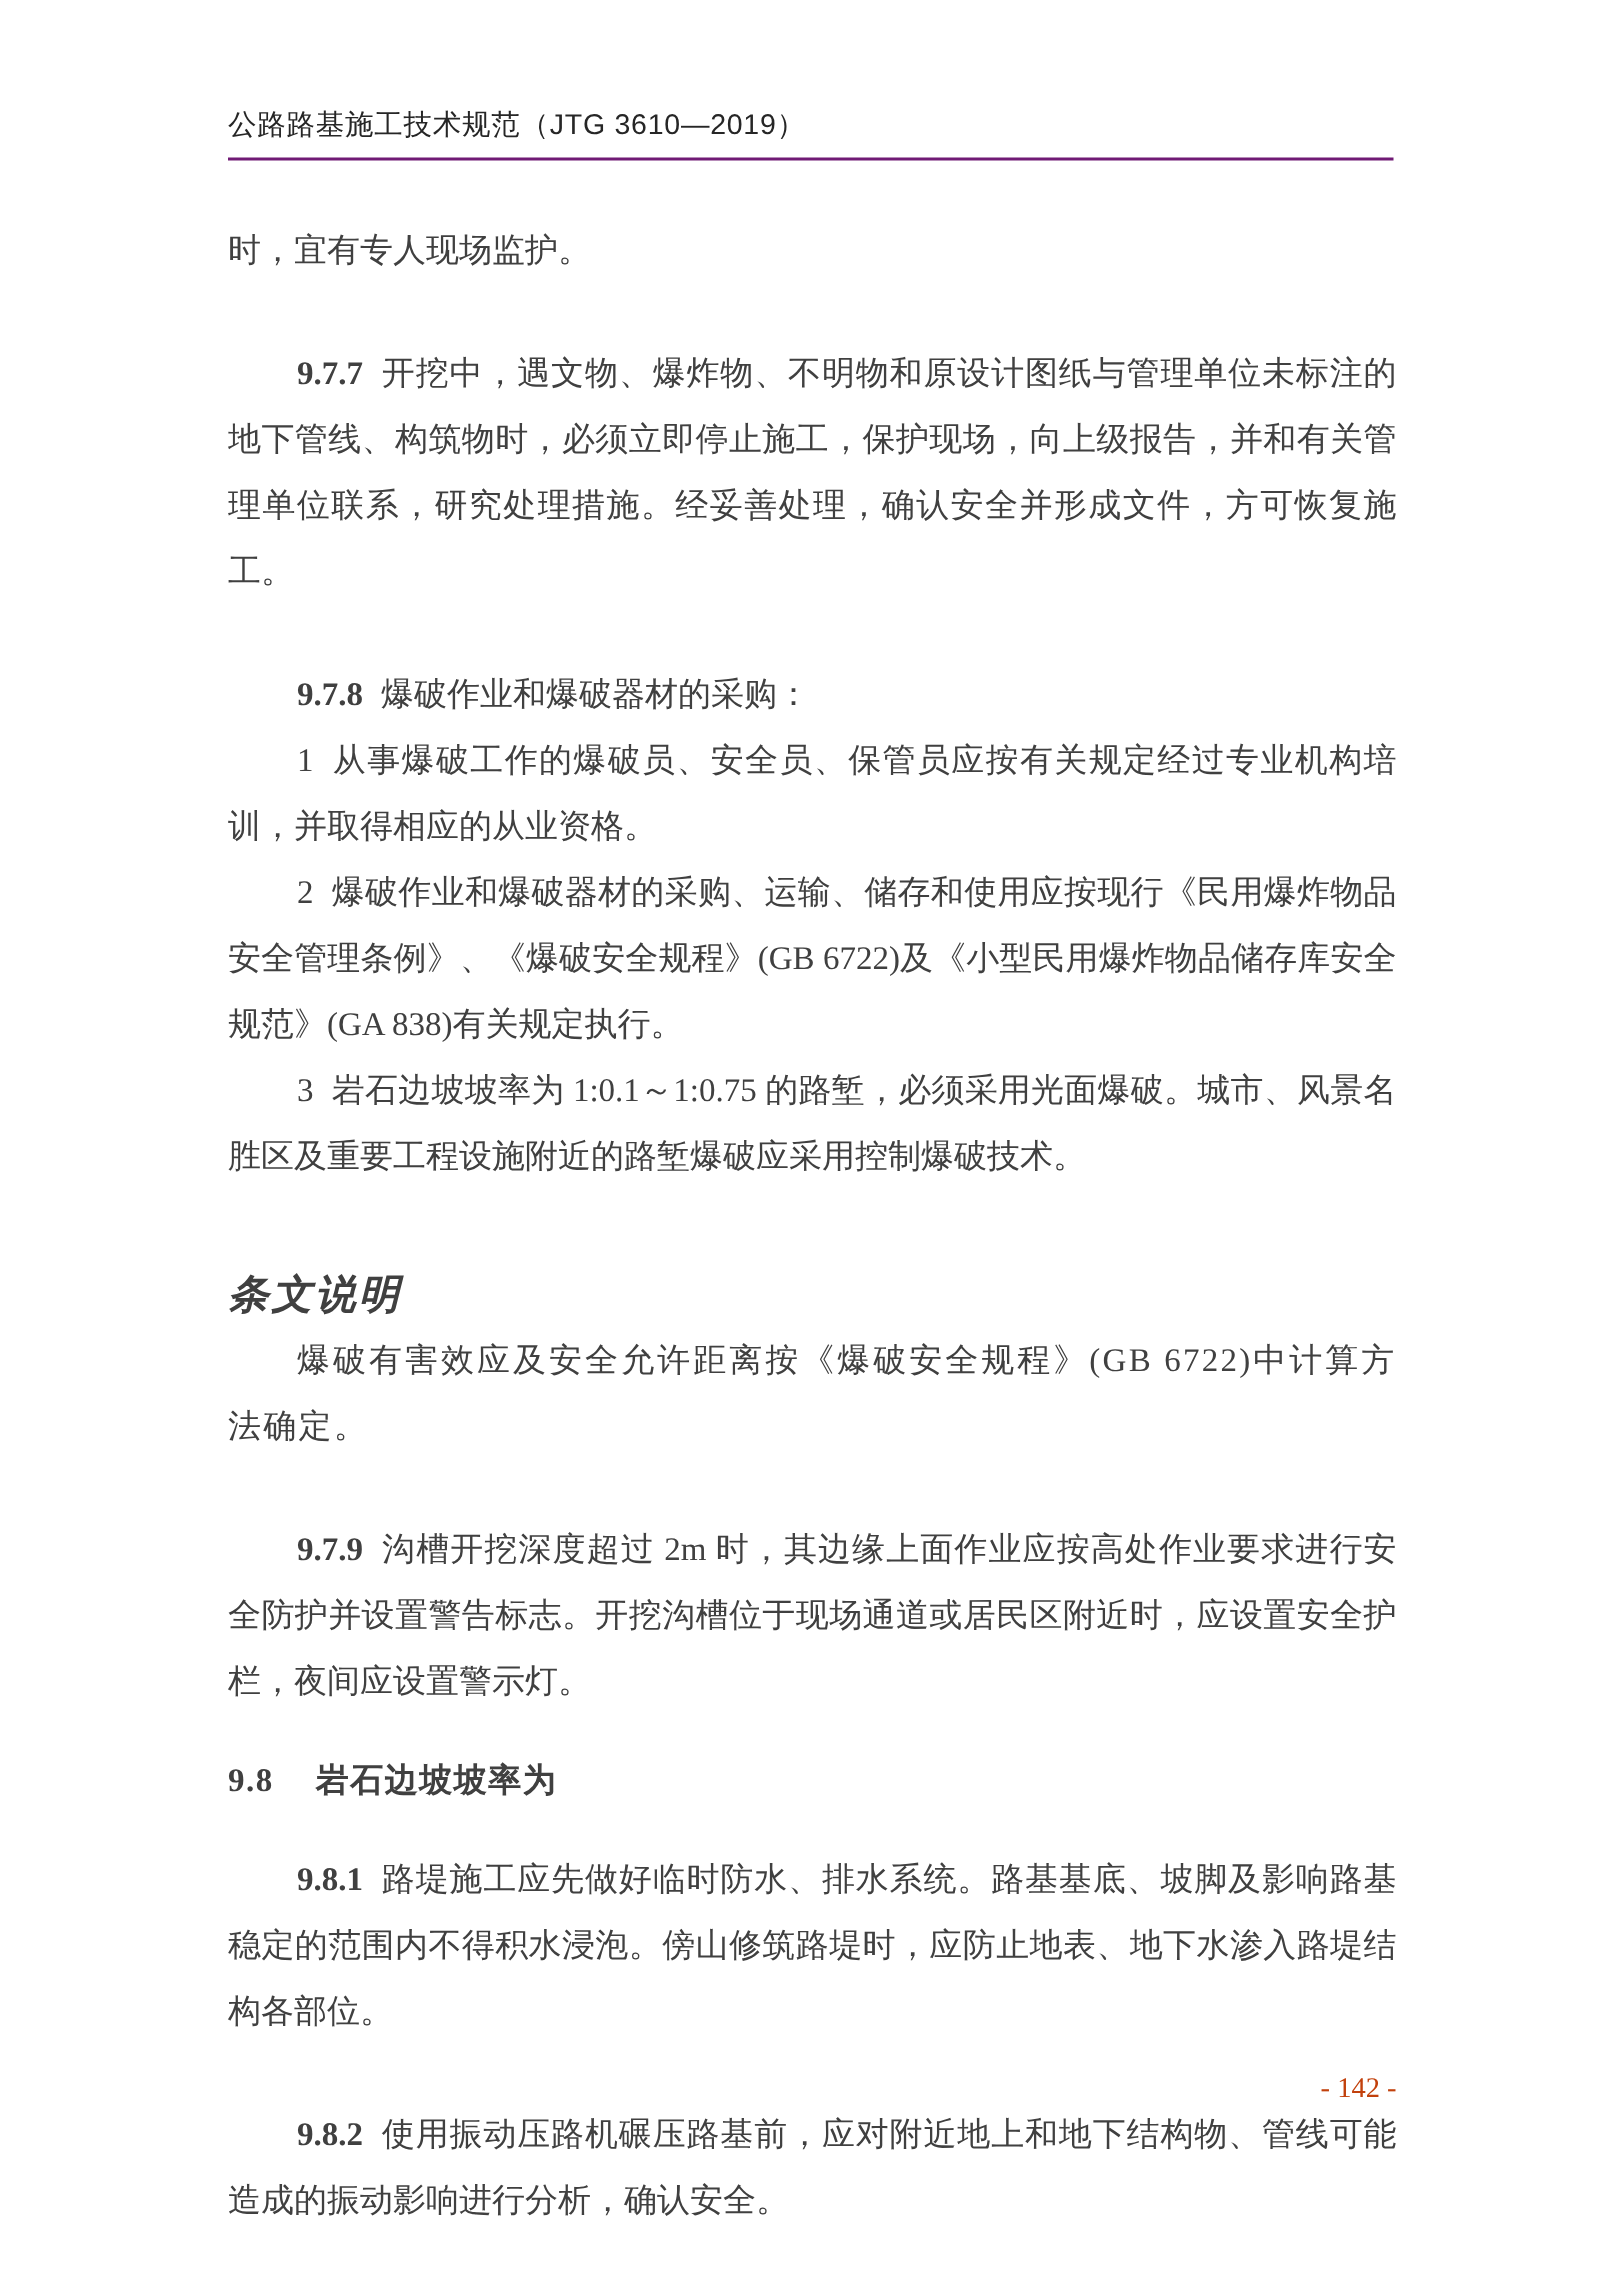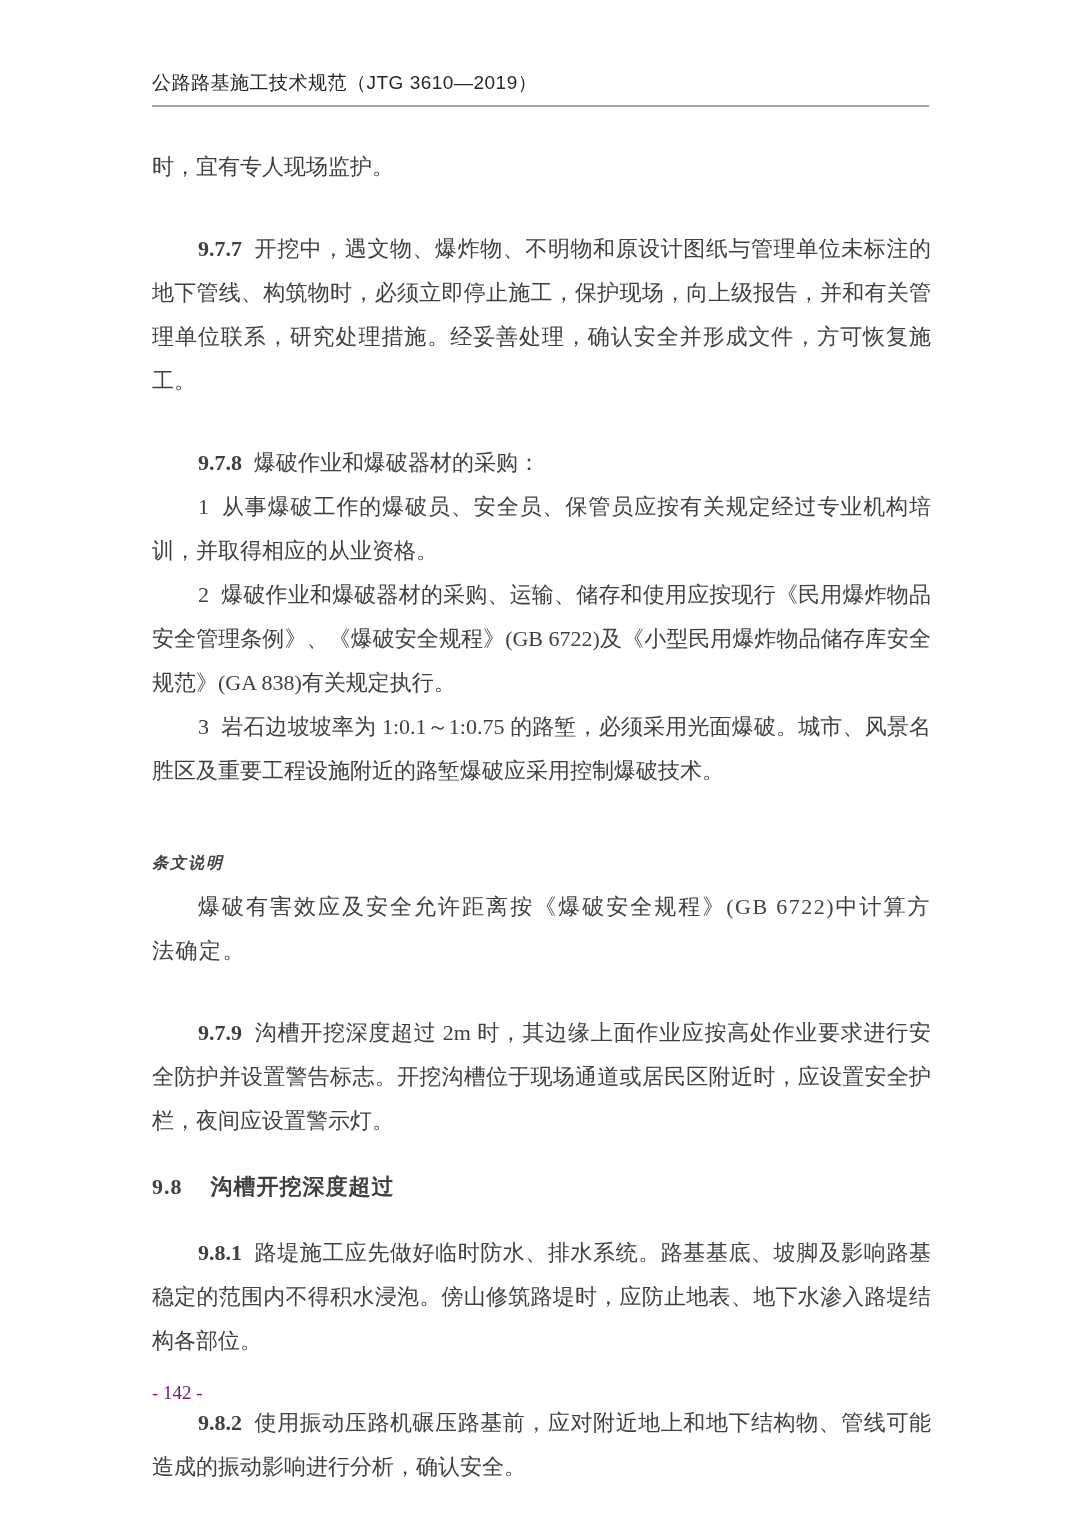--- a/index.html
+++ b/index.html
@@ -14,21 +14,21 @@
     margin: 0 auto;
     background: #ffffff;
     box-sizing: border-box;
     outline: 1px solid #e3e3e3;
     overflow: hidden;
     color: #161616;
   }
   .running-head {
     margin: 70px 145px 0 152px;
     padding-bottom: 9px;
-    border-bottom: 2px solid #a3a3a3;
+    border-bottom: 2px solid #701a75;
     font-family: "Liberation Sans", "DejaVu Sans", sans-serif;
     font-size: 19px;
     font-weight: 400;
     color: #262626;
     letter-spacing: 0.5px;
   }
   .content {
     margin: 0 143px 0 152px;
     font-family: "Liberation Serif", "DejaVu Serif", serif;
     font-size: 22px;
@@ -46,45 +46,45 @@
     font-family: "Liberation Serif", "DejaVu Serif", serif;
     padding-right: 12px;
   }
   .item-num {
     font-weight: normal;
     padding-right: 12px;
   }
   .notes-heading {
     font-weight: bold;
     font-style: italic;
-    font-size: 16px;
+    font-size: 27px;
     letter-spacing: 2px;
   }
   .notes-text {
     letter-spacing: 1.5px;
   }
   .section-heading {
     font-family: "Liberation Sans", "DejaVu Sans", sans-serif;
     font-weight: bold;
     font-size: 22px;
     letter-spacing: 1px;
   }
   .section-heading .num {
     font-family: "Liberation Serif", "DejaVu Serif", serif;
     padding-right: 28px;
   }
   .page-footer {
     position: absolute;
     left: 152px;
     right: 143px;
     top: 1382px;
-    text-align: left;
+    text-align: right;
     font-family: "Liberation Serif", "DejaVu Serif", serif;
     font-size: 19px;
-    color: #701a75;
+    color: #c2410c;
   }
 </style>
 </head>
 <body>
 
 <div class="page">
 
   <div class="running-head">
     <span>公路路基施工技术规范（JTG 3610—2019）</span>
   </div>
@@ -102,21 +102,21 @@
     <p class="para indent"><span class="item-num">2</span><span>爆破作业和爆破器材的采购、运输、储存和使用应按现行《民用爆炸物品安全管理条例》、《爆破安全规程》(GB 6722)及《小型民用爆炸物品储存库安全规范》(GA 838)有关规定执行。</span></p>
 
     <p class="para indent"><span class="item-num">3</span><span>岩石边坡坡率为 1:0.1～1:0.75 的路堑，必须采用光面爆破。城市、风景名胜区及重要工程设施附近的路堑爆破应采用控制爆破技术。</span></p>
 
     <p class="para notes-heading mt-big"><span>条文说明</span></p>
 
     <p class="para notes-text indent"><span>爆破有害效应及安全允许距离按《爆破安全规程》(GB 6722)中计算方法确定。</span></p>
 
     <p class="para indent mt-block"><span class="num">9.7.9</span><span>沟槽开挖深度超过 2m 时，其边缘上面作业应按高处作业要求进行安全防护并设置警告标志。开挖沟槽位于现场通道或居民区附近时，应设置安全护栏，夜间应设置警示灯。</span></p>
 
-    <p class="para section-heading mt-small"><span class="num">9.8</span><span>沟槽开挖深度超过</span></p>
+    <p class="para section-heading mt-small"><span class="num">9.8</span><span>岩石边坡坡率为</span></p>
 
     <p class="para indent mt-small"><span class="num">9.8.1</span><span>路堤施工应先做好临时防水、排水系统。路基基底、坡脚及影响路基稳定的范围内不得积水浸泡。傍山修筑路堤时，应防止地表、地下水渗入路堤结构各部位。</span></p>
 
     <p class="para indent mt-block"><span class="num">9.8.2</span><span>使用振动压路机碾压路基前，应对附近地上和地下结构物、管线可能造成的振动影响进行分析，确认安全。</span></p>
 
   </div>
 
   <div class="page-footer">
     <span>- 142 -</span>
   </div>

